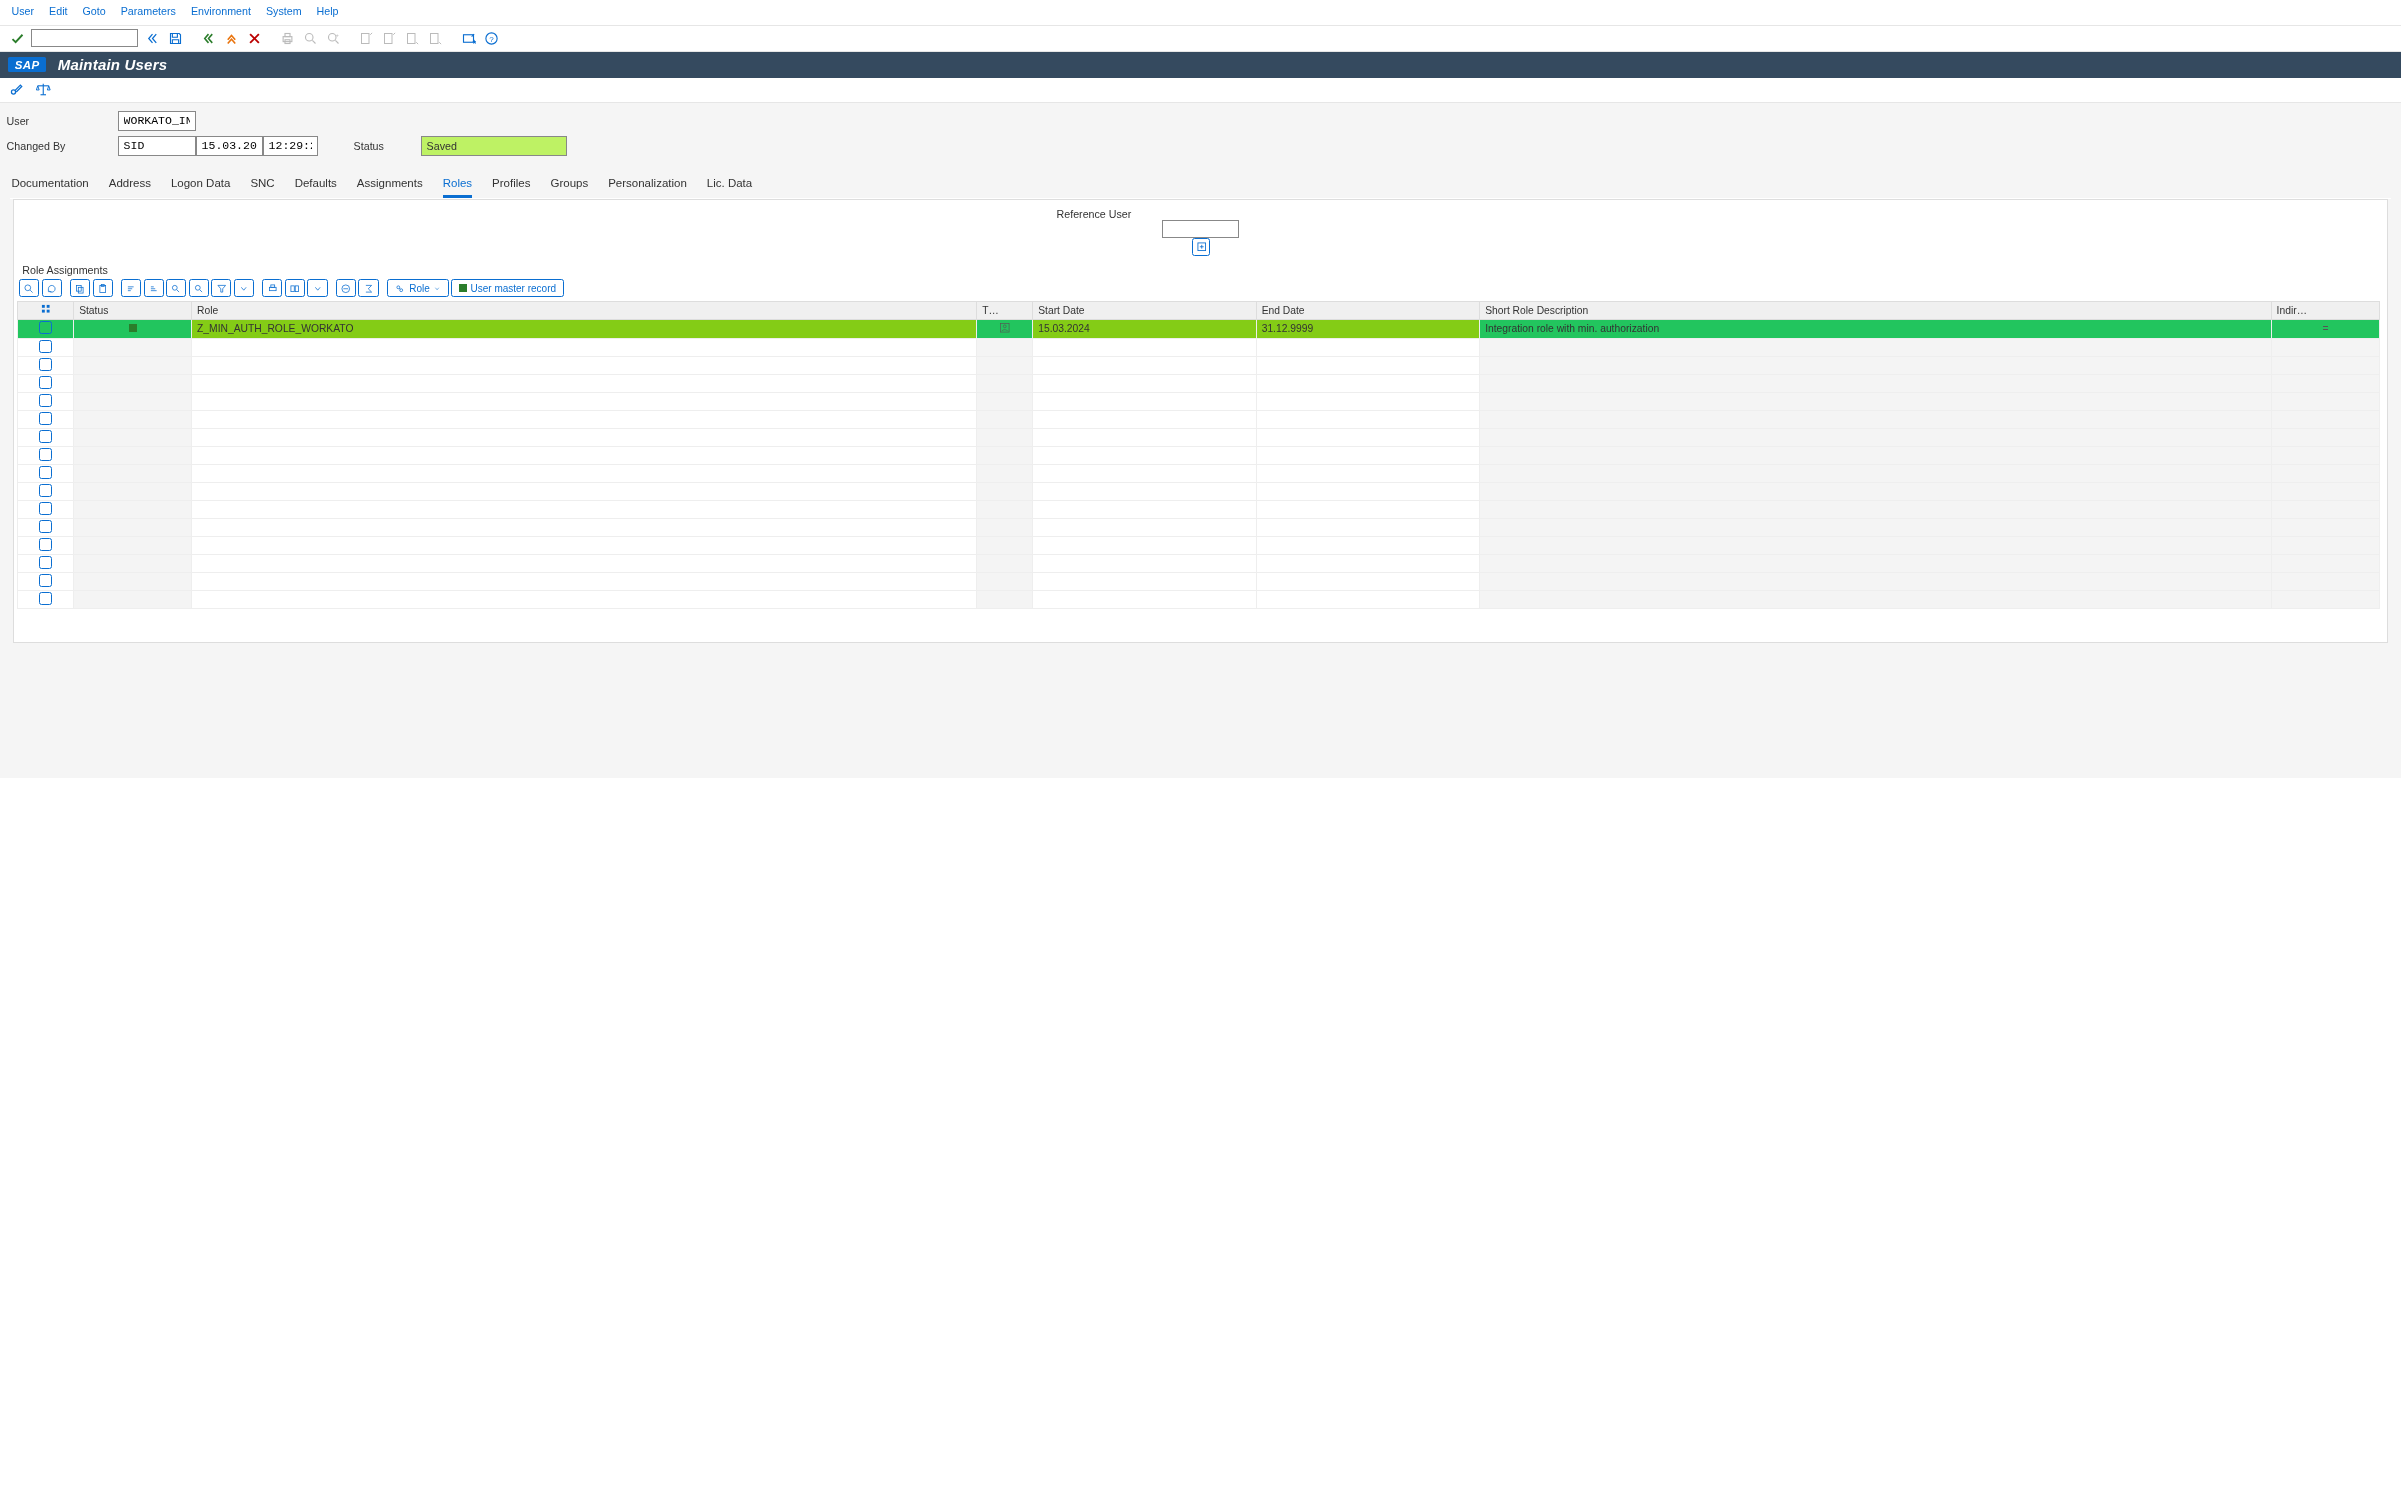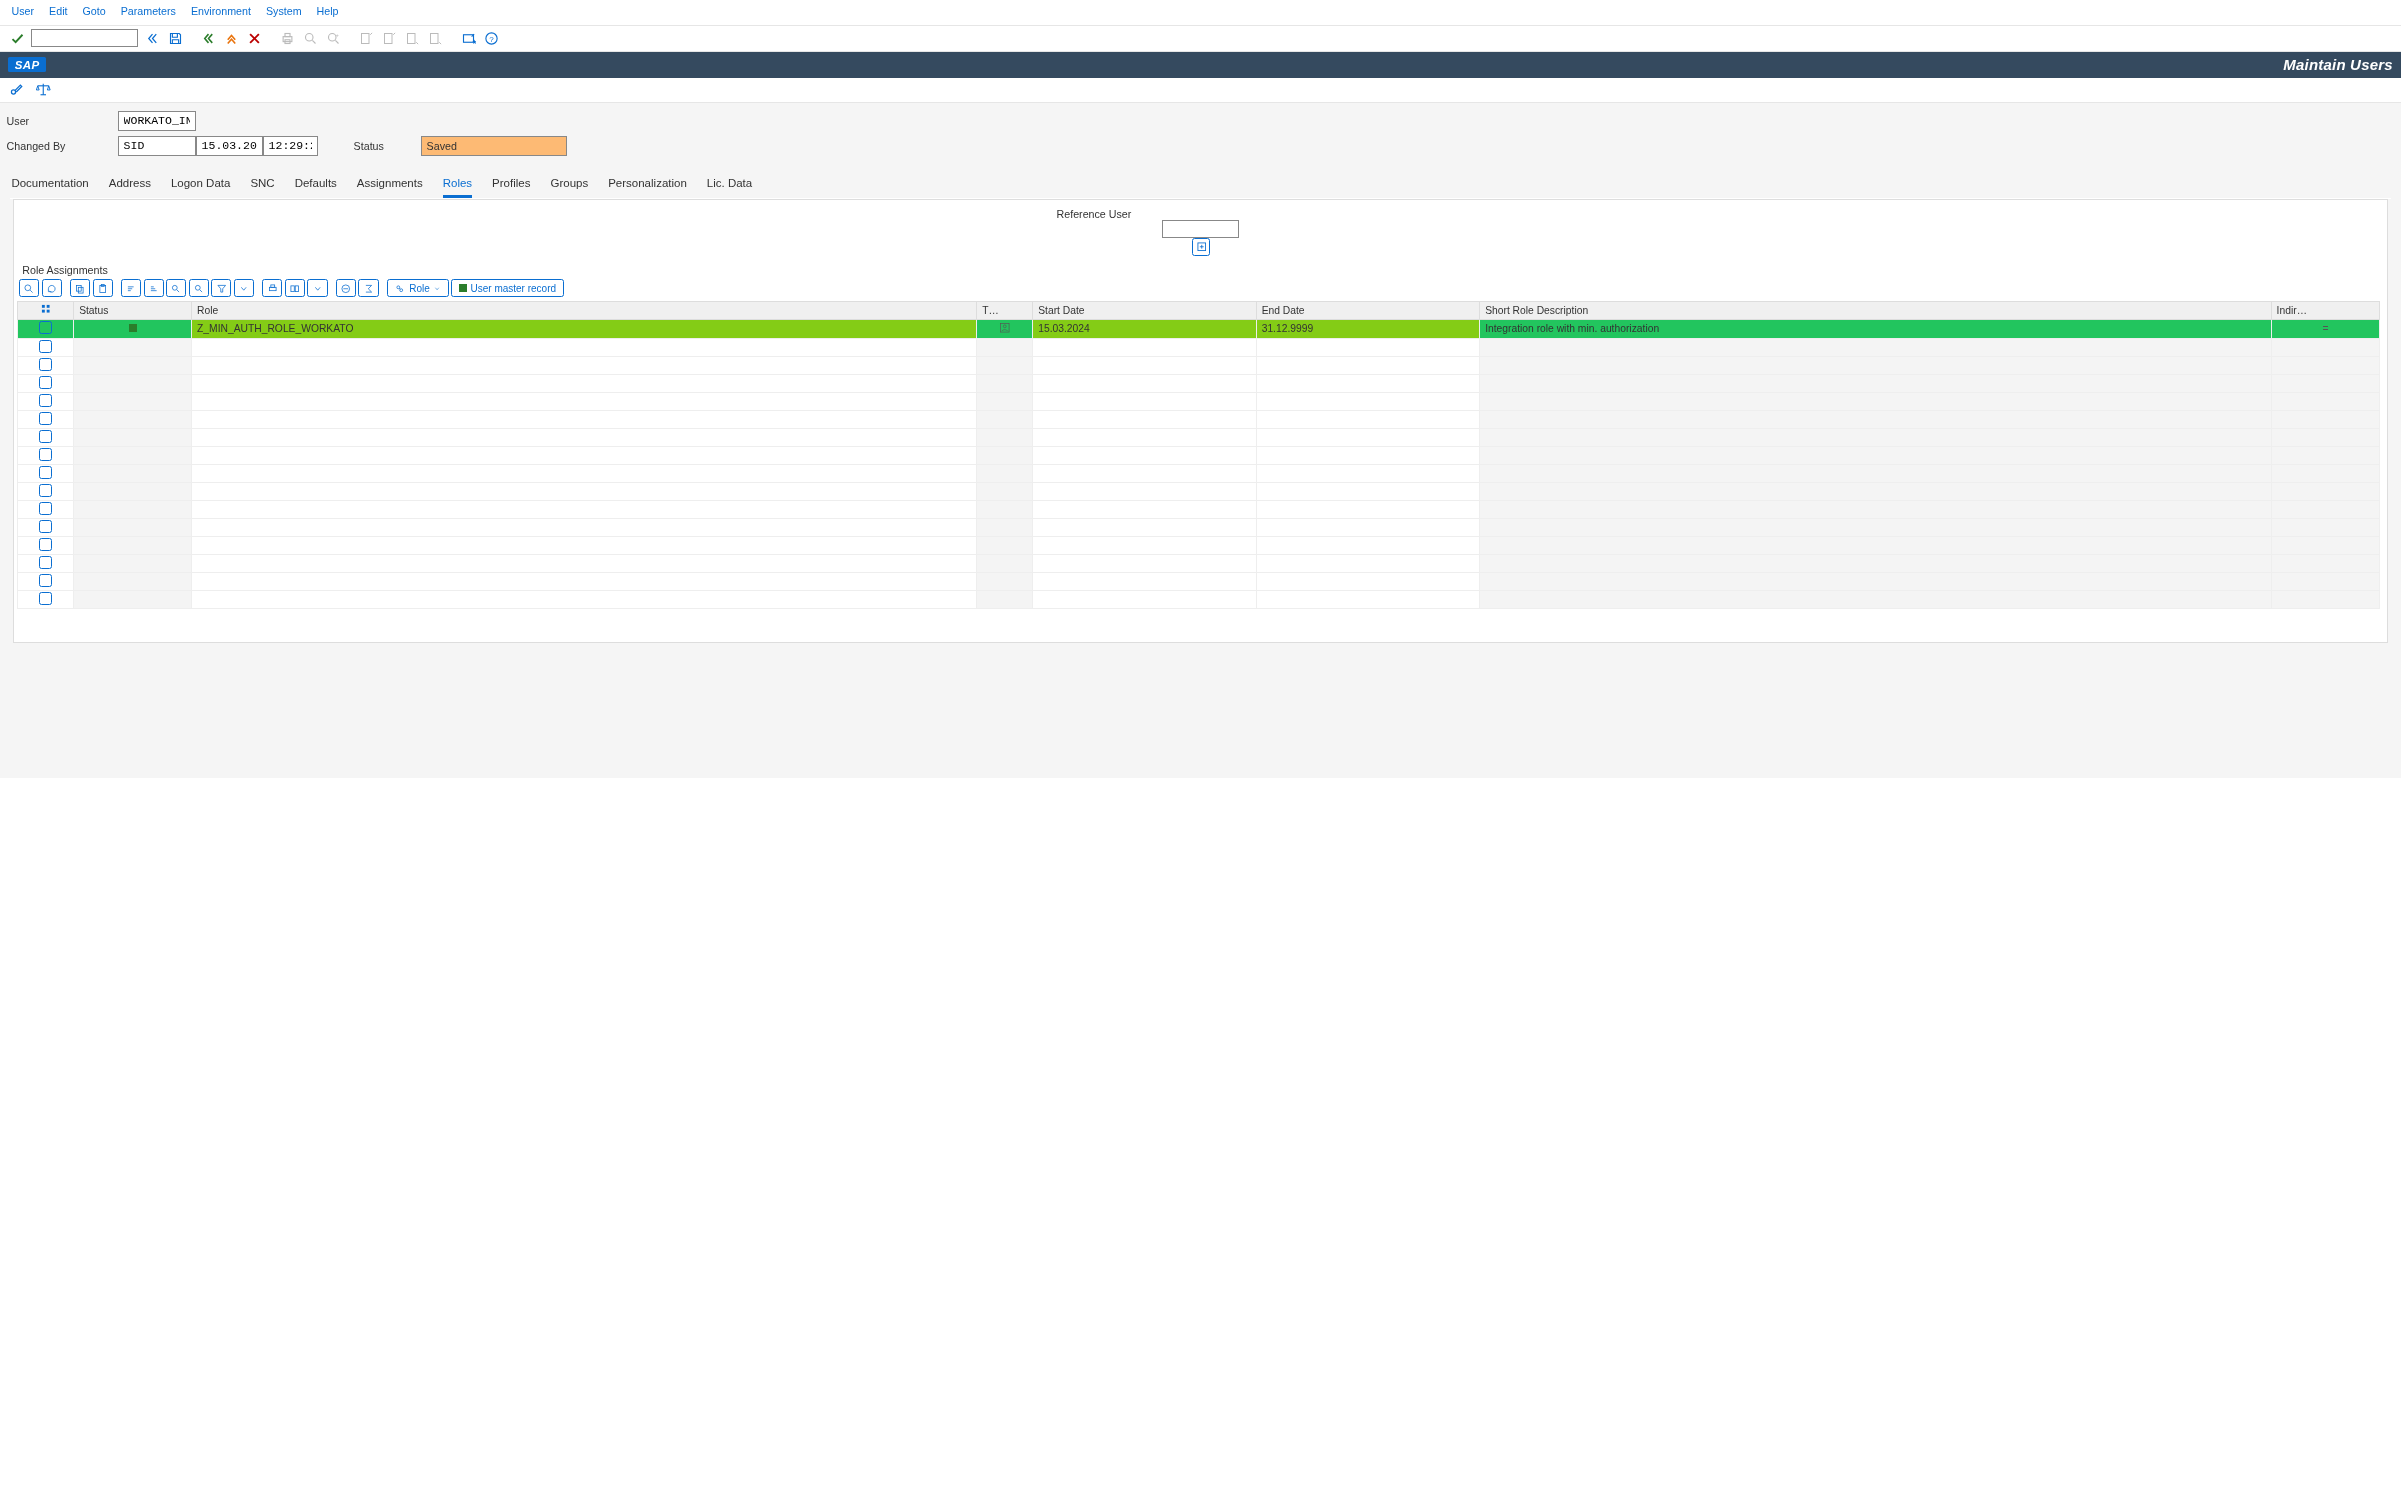--- a/index.html
+++ b/index.html
@@ -12,41 +12,41 @@
 
   
   .toolbar { display:flex; align-items:center; gap:5px; padding:3.3px 8.2px; border-bottom:0.8px solid #e6e6e6; }
   .toolbar .ok-icon svg { width:18px; height:18px; }
   .toolbar .cmdfield { width:107px; height:18px; border:0.8px solid #888; }
   .toolbar .ico { width:18px; height:18px; display:inline-flex; align-items:center; justify-content:center; cursor:pointer; }
   .toolbar .ico svg { width:15px; height:15px; }
   .toolbar .sep { width:5px; }
 
   
-  .titlebar { background:#354a5f; color:#fff; display:flex; align-items:center; gap:11.5px; padding:1.6px 8.2px; height:26px;justify-content:space-between; }
+  .titlebar { background:#354a5f; color:#fff; display:flex; align-items:center; gap:11.5px; padding:1.6px 8.2px; height:26px; }
   .sap-badge { background:#0a6ed1; color:#fff; font-weight:bold; font-style:italic; padding:1.6px 6.6px; font-size:11.5px; border-radius:1.6px; letter-spacing:0.4px;}
   .titlebar .title { font-size:15px; font-weight:bold; font-style:italic; letter-spacing:0.2px; }
 
   
   .subtoolbar { display:flex; align-items:center; gap:10px; padding:3.3px 8.2px; border-bottom:0.8px solid #e6e6e6; height:25px; }
   .subtoolbar .ico svg { width:16.5px; height:16.5px; }
 
   
   .content { background:#f5f5f5; padding:8.2px 1.6px 1.6px 1.6px; min-height:675px; }
 
   .form-area { padding:0 5px 11.5px 5px; }
   .form-row { display:flex; align-items:center; margin-bottom:5px; }
   .form-row label { display:inline-block; width:111px; font-size:10.7px; color:#333; }
   .form-row input { border:0.8px solid #888; background:#fff; height:20px; font-family:'Courier New', monospace; font-size:11.5px; padding:0 5px; }
   .user-input { width:78px; }
   .sid-input { width:78px; }
   .date-input { width:67px; }
   .time-input { width:55px; }
   .status-label { margin-left:36px; width:67px; display:inline-block; }
-  .status-box { border:0.8px solid #888; background:#fdba74; height:20px; width:146px; display:inline-flex; align-items:center; padding:0 5px; font-size:10.7px; }
+  .status-box { border:0.8px solid #888; background:#bef264; height:20px; width:146px; display:inline-flex; align-items:center; padding:0 5px; font-size:10.7px; }
 
   
   .tabs-wrap { background:#f5f5f5; padding:0 8.2px; }
   .tabs { display:flex; gap:20px; border-bottom:0.8px solid #fff; padding:0 1.6px; }
   .tabs .tab { padding:5px 0 8.2px 0; font-size:11.5px; color:#333; cursor:pointer; position:relative; }
   .tabs .tab.active { color:#0a6ed1; }
   .tabs .tab.active::after { content:""; position:absolute; left:0; right:0; bottom:0; height:2.5px; background:#0a6ed1; }
 
   .tab-body { background:#fff; border:0.8px solid #ddd; margin:0 3.3px; padding:8.2px 1.6px 1.6px 1.6px; min-height:444px; }
 

